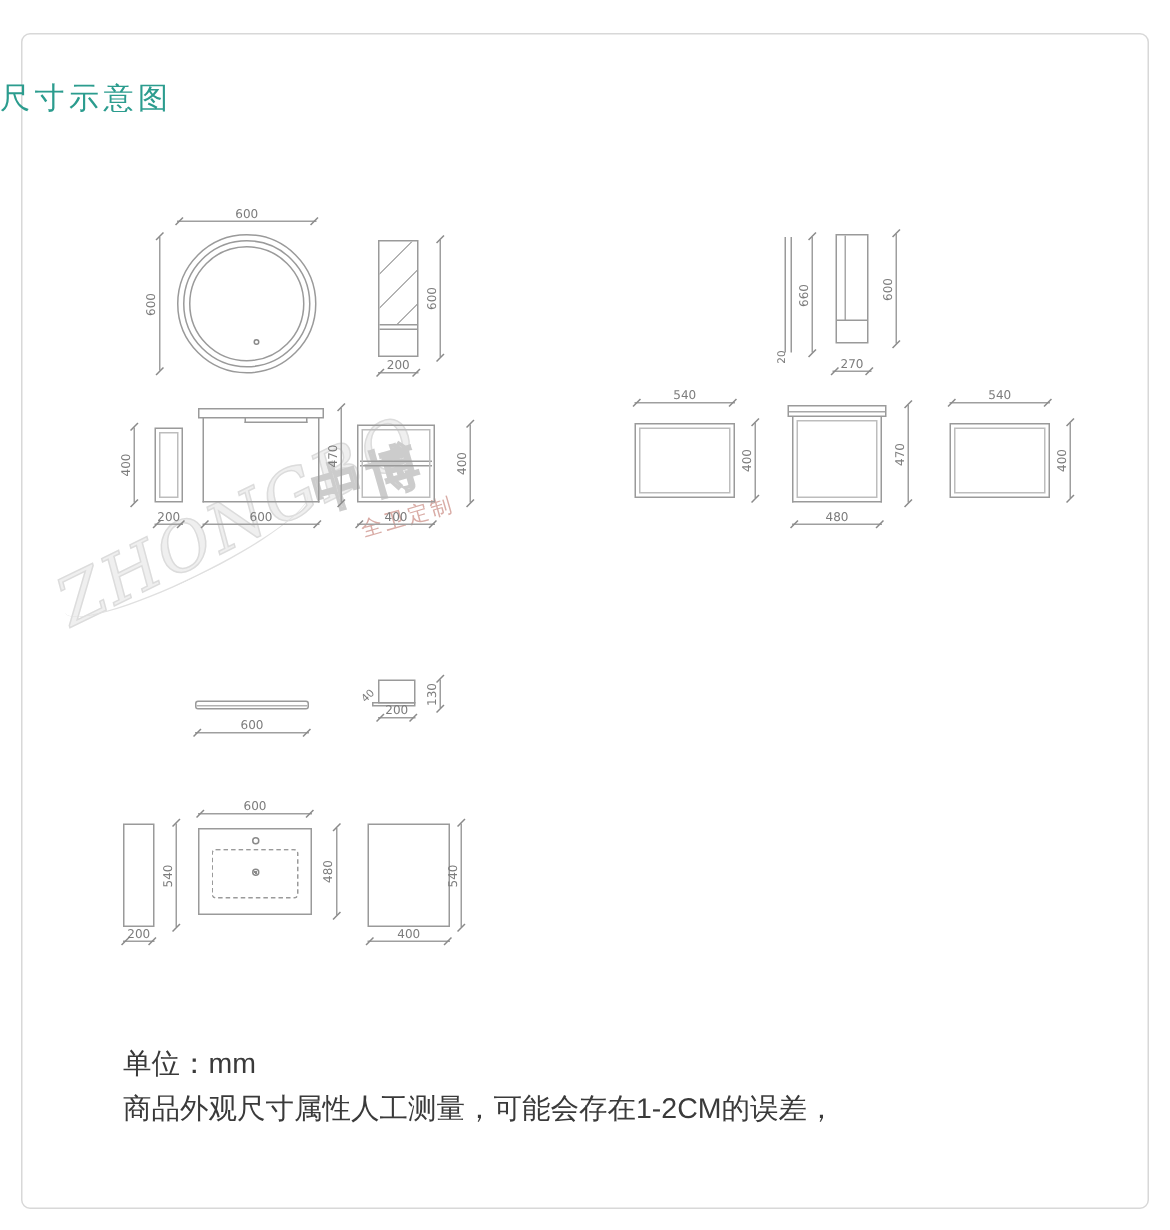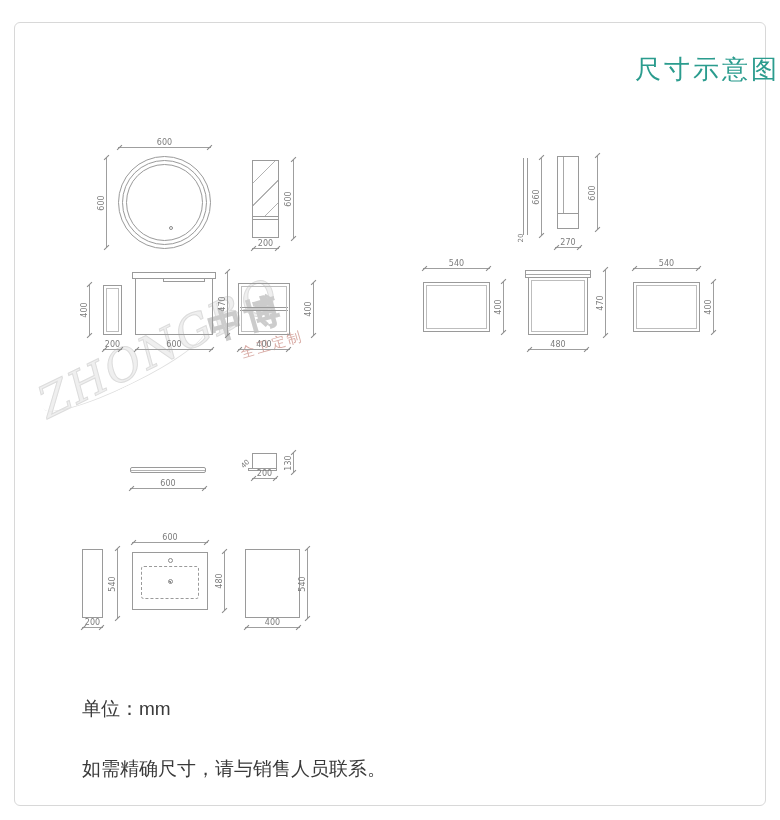--- a/index.html
+++ b/index.html
@@ -1,21 +1,21 @@
 <!DOCTYPE html>
 <html><head>
 <meta charset="utf-8">
 <style>
   * { margin:0; padding:0; box-sizing:border-box; }
   body { background:#fff; font-family:"Liberation Sans", sans-serif; }
   .canvas { position:relative; width:780px; height:820px; background:#fff; overflow:hidden; }
   .frame { position:absolute; left:14px; top:22px; width:752px; height:784px;
            border:1px solid #d8d8d8; border-radius:6px; }
-  .title { position:absolute; left:0; top:52px; width:780px; text-align:right;
-           font-size:26px; font-weight:500; letter-spacing:3px; color:#2b9c8e; }
+  .title { position:absolute; left:0; top:52px; width:780px; text-align:left;
+           font-size:20px; font-weight:500; letter-spacing:3px; color:#2b9c8e; }
 
   
   .rect { position:absolute; border:1px solid #9a9a9a; }
   .dbl::after { content:""; position:absolute; inset:2px; border:1px solid #bdbdbd; }
   .circ { position:absolute; border:1px solid #9a9a9a; border-radius:50%; }
 
   
   .dimh { position:absolute; height:0; border-top:1px solid #9f9f9f; }
   .dimh::before, .dimh::after { content:""; position:absolute; width:7px; height:1px;
       background:#8a8a8a; top:-1px; transform:rotate(-45deg); }
@@ -193,14 +193,14 @@
 
   <div class="rect" style="left:245px;top:549px;width:55px;height:69px;"></div>
   <div class="dimv" style="left:307px;top:549px;height:69px;">
     <span class="lblv">540</span>
   </div>
   <div class="dimh" style="left:245px;top:627px;width:55px;">
     <span class="lblh">400</span>
   </div>
 
   <div class="footer" style="top:668px;">单位：mm</div>
-  <div class="footer" style="top:728px;">如需精确尺寸，请与销售人员联系。</div>
+  <div class="footer" style="top:698px;">商品外观尺寸属性人工测量，可能会存在1-2CM的误差，</div>
 </div>
 
 </body></html>

